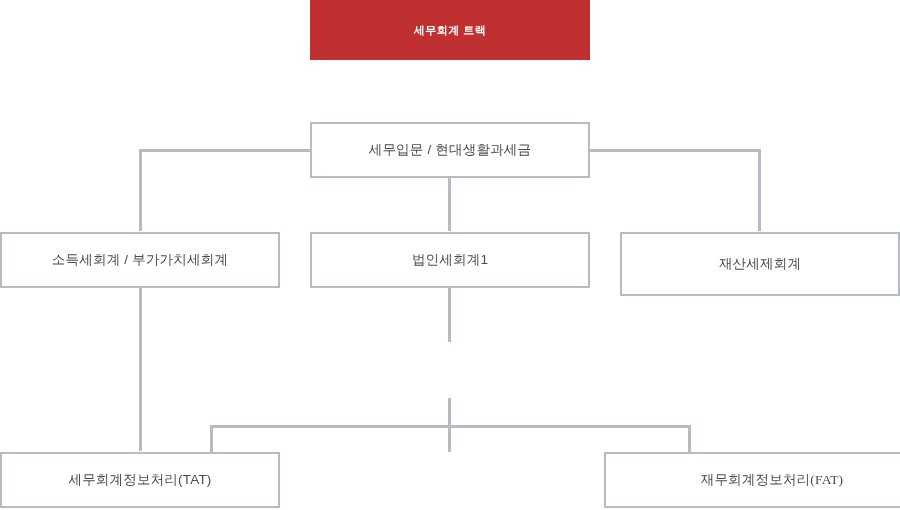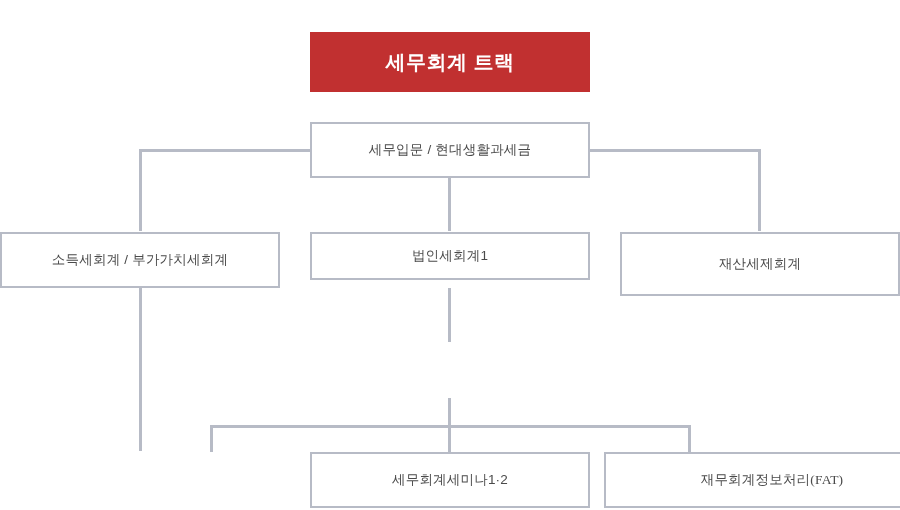--- a/index.html
+++ b/index.html
@@ -24,25 +24,24 @@
     box-sizing: border-box;
     display: flex;
     align-items: center;
     justify-content: center;
     text-align: center;
     z-index: 3;
   }
   .node-title {
     background: #c13030;
     color: #ffffff;
-    font-size: 20px;
+    font-size: 11px;
     font-weight: 600;
     letter-spacing: 0.5px;
     border: none;
-    margin-top: 32px;
   }
   .node-plain {
     background: #ffffff;
     border: 2px solid #b7bbc6;
     color: #4a4a4a;
     font-size: 13.5px;
     font-weight: 400;
     letter-spacing: 0.2px;
   }
 
@@ -85,31 +84,31 @@
   </div>
 
   <div class="node node-plain" style="left:310px; top:122px; width:280px; height:56px;">
     <span>세무입문 / 현대생활과세금</span>
   </div>
 
   <div class="node node-plain" style="left:0px; top:232px; width:280px; height:56px;">
     <span>소득세회계 / 부가가치세회계</span>
   </div>
 
-  <div class="node node-plain" style="left:310px; top:232px; width:280px; height:48px;">
+  <div class="node node-plain" style="left:310px; top:232px; width:280px; height:56px;">
     <span>법인세회계1</span>
   </div>
 
   <div class="node node-plain" style="left:620px; top:232px; width:280px; height:64px;">
     <span>재산세제회계</span>
   </div>
 
 
+  <div class="node node-plain" style="left:0px; top:452px; width:280px; height:56px;">
+    <span>세무회계정보처리(TAT)</span>
+  </div>
 
-  <div class="node node-plain" style="left:310px; top:452px; width:280px; height:56px;">
-    <span>세무회계세미나1·2</span>
-  </div>
 
   <div class="node node-plain" style="left:604px; top:452px; width:336px; height:56px;font-family:Liberation Serif, serif;">
     <span>재무회계정보처리(FAT)</span>
   </div>
 
 </div>
 
 </body></html>

